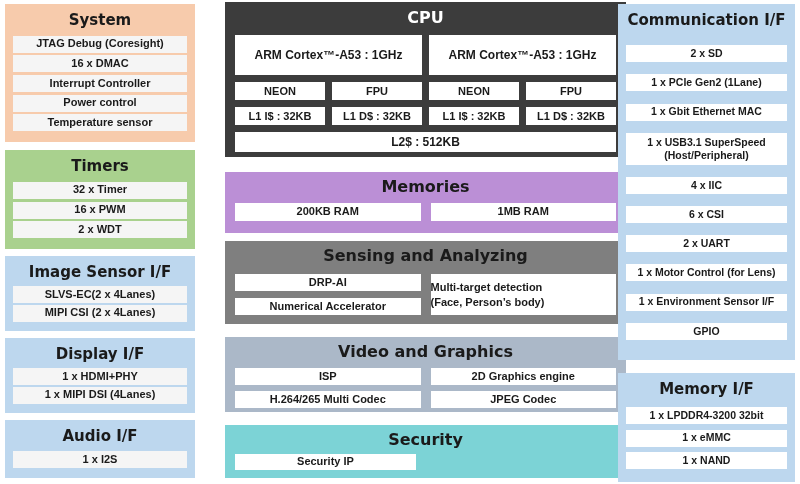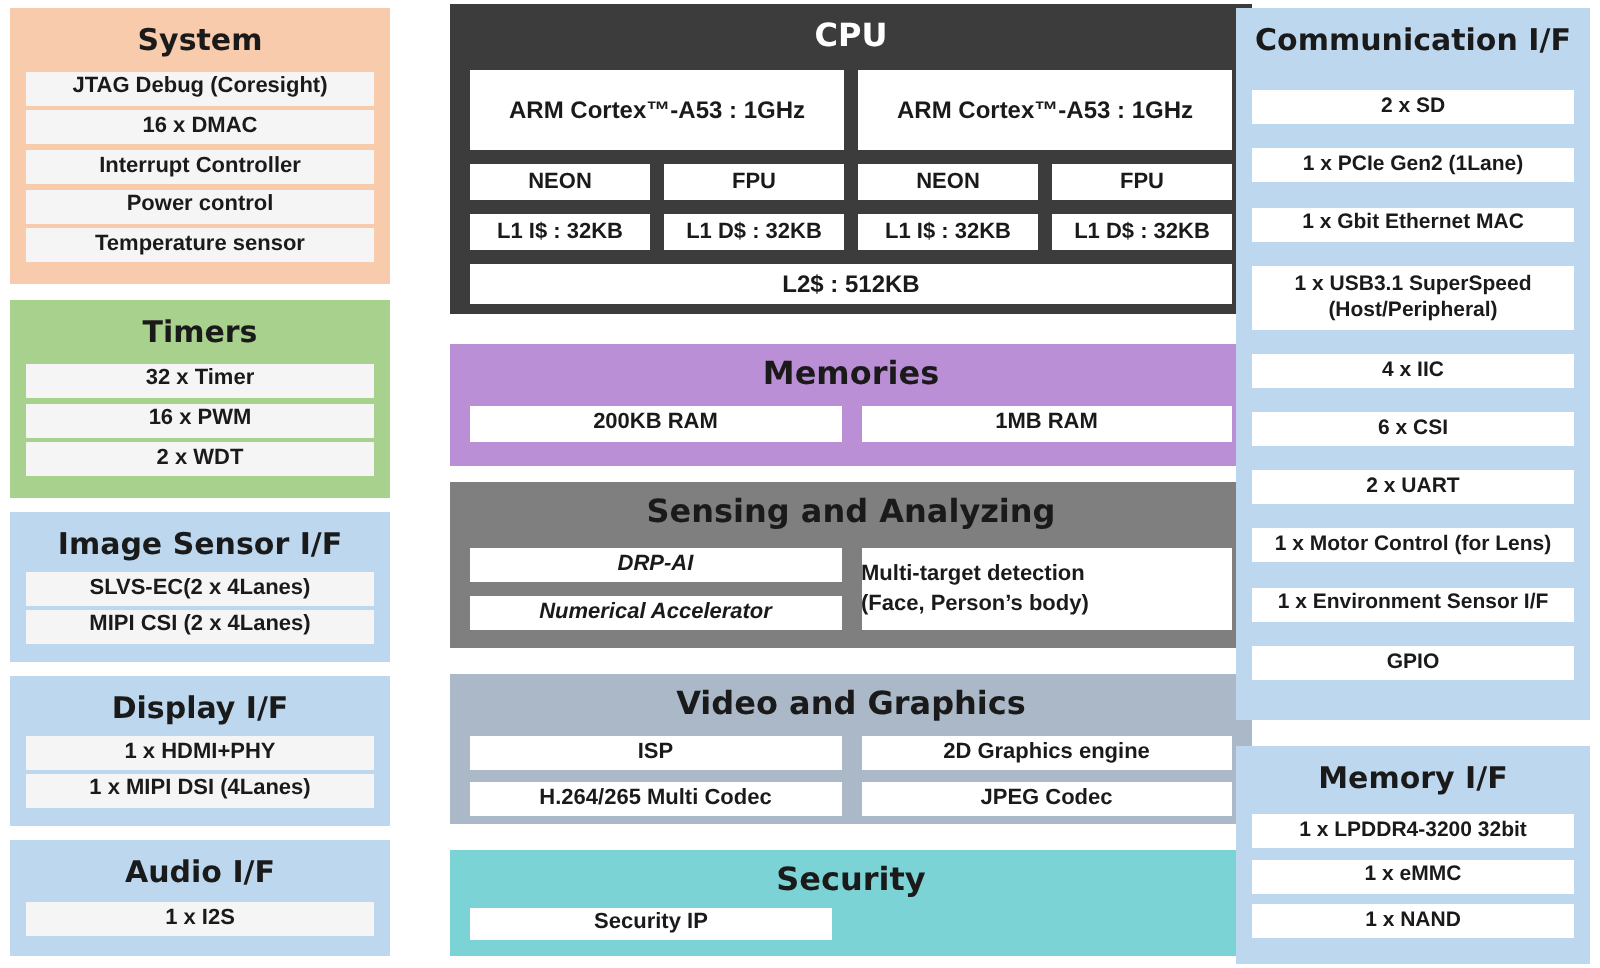--- a/index.html
+++ b/index.html
@@ -43,21 +43,21 @@
         font-weight:bold;font-size:11px;white-space:nowrap;}
   .cbox.core{grid-column:span 2;height:40px;font-size:12px;}
   .cbox.unit,.cbox.l1{height:18px;}
   .cbox.l2{grid-column:1/-1;height:20px;font-size:12px;}
 
   .pair-grid{margin-top:4px;display:grid;grid-template-columns:1fr 1fr;column-gap:10px;}
   .pair-grid .row{height:18px;background:#fff;}
 
   .sense-grid{margin-top:6px;display:grid;grid-template-columns:1fr 1fr;
               column-gap:10px;row-gap:7px;}
-  .sense-grid .row{background:#fff;font-style:italic;}
+  .sense-grid .row{background:#fff;}
   .sense-right{grid-column:2;grid-row:1/3;background:#ffffff;display:flex;
                flex-direction:column;align-items:flex-start;justify-content:center;
                font-weight:bold;font-size:11px;line-height:1.35;}
 
   .video-grid{margin-top:4px;display:grid;grid-template-columns:1fr 1fr;
               column-gap:10px;row-gap:6px;}
   .video-grid .row{background:#fff;}
 
   .half-row{margin-top:2px;width:47.5%;}
   .col-mid .row{background:#fff;}

